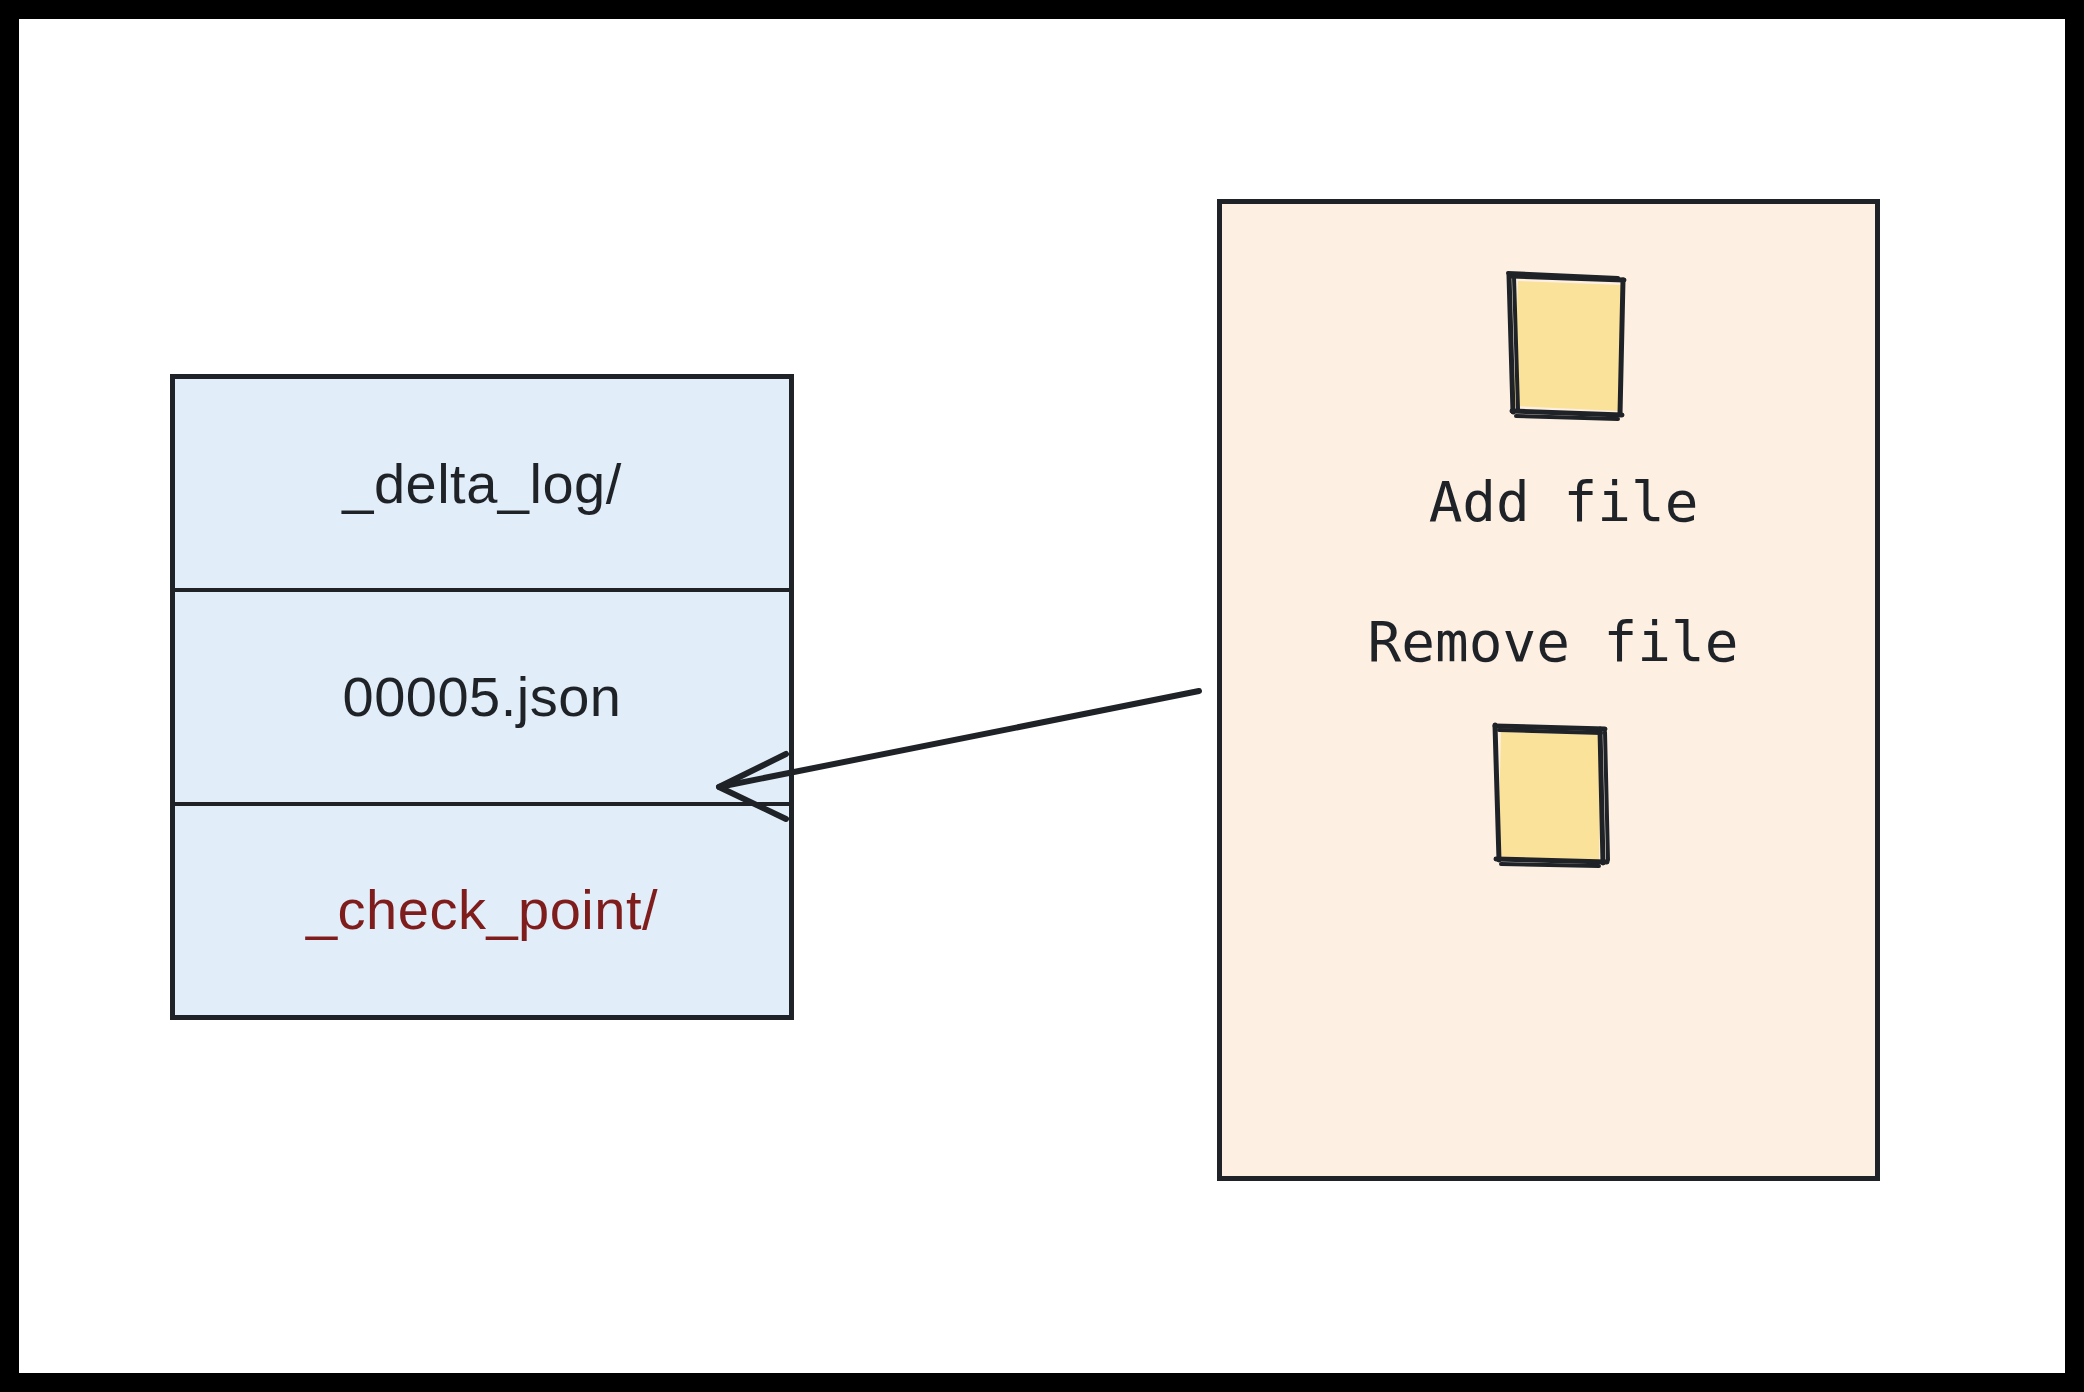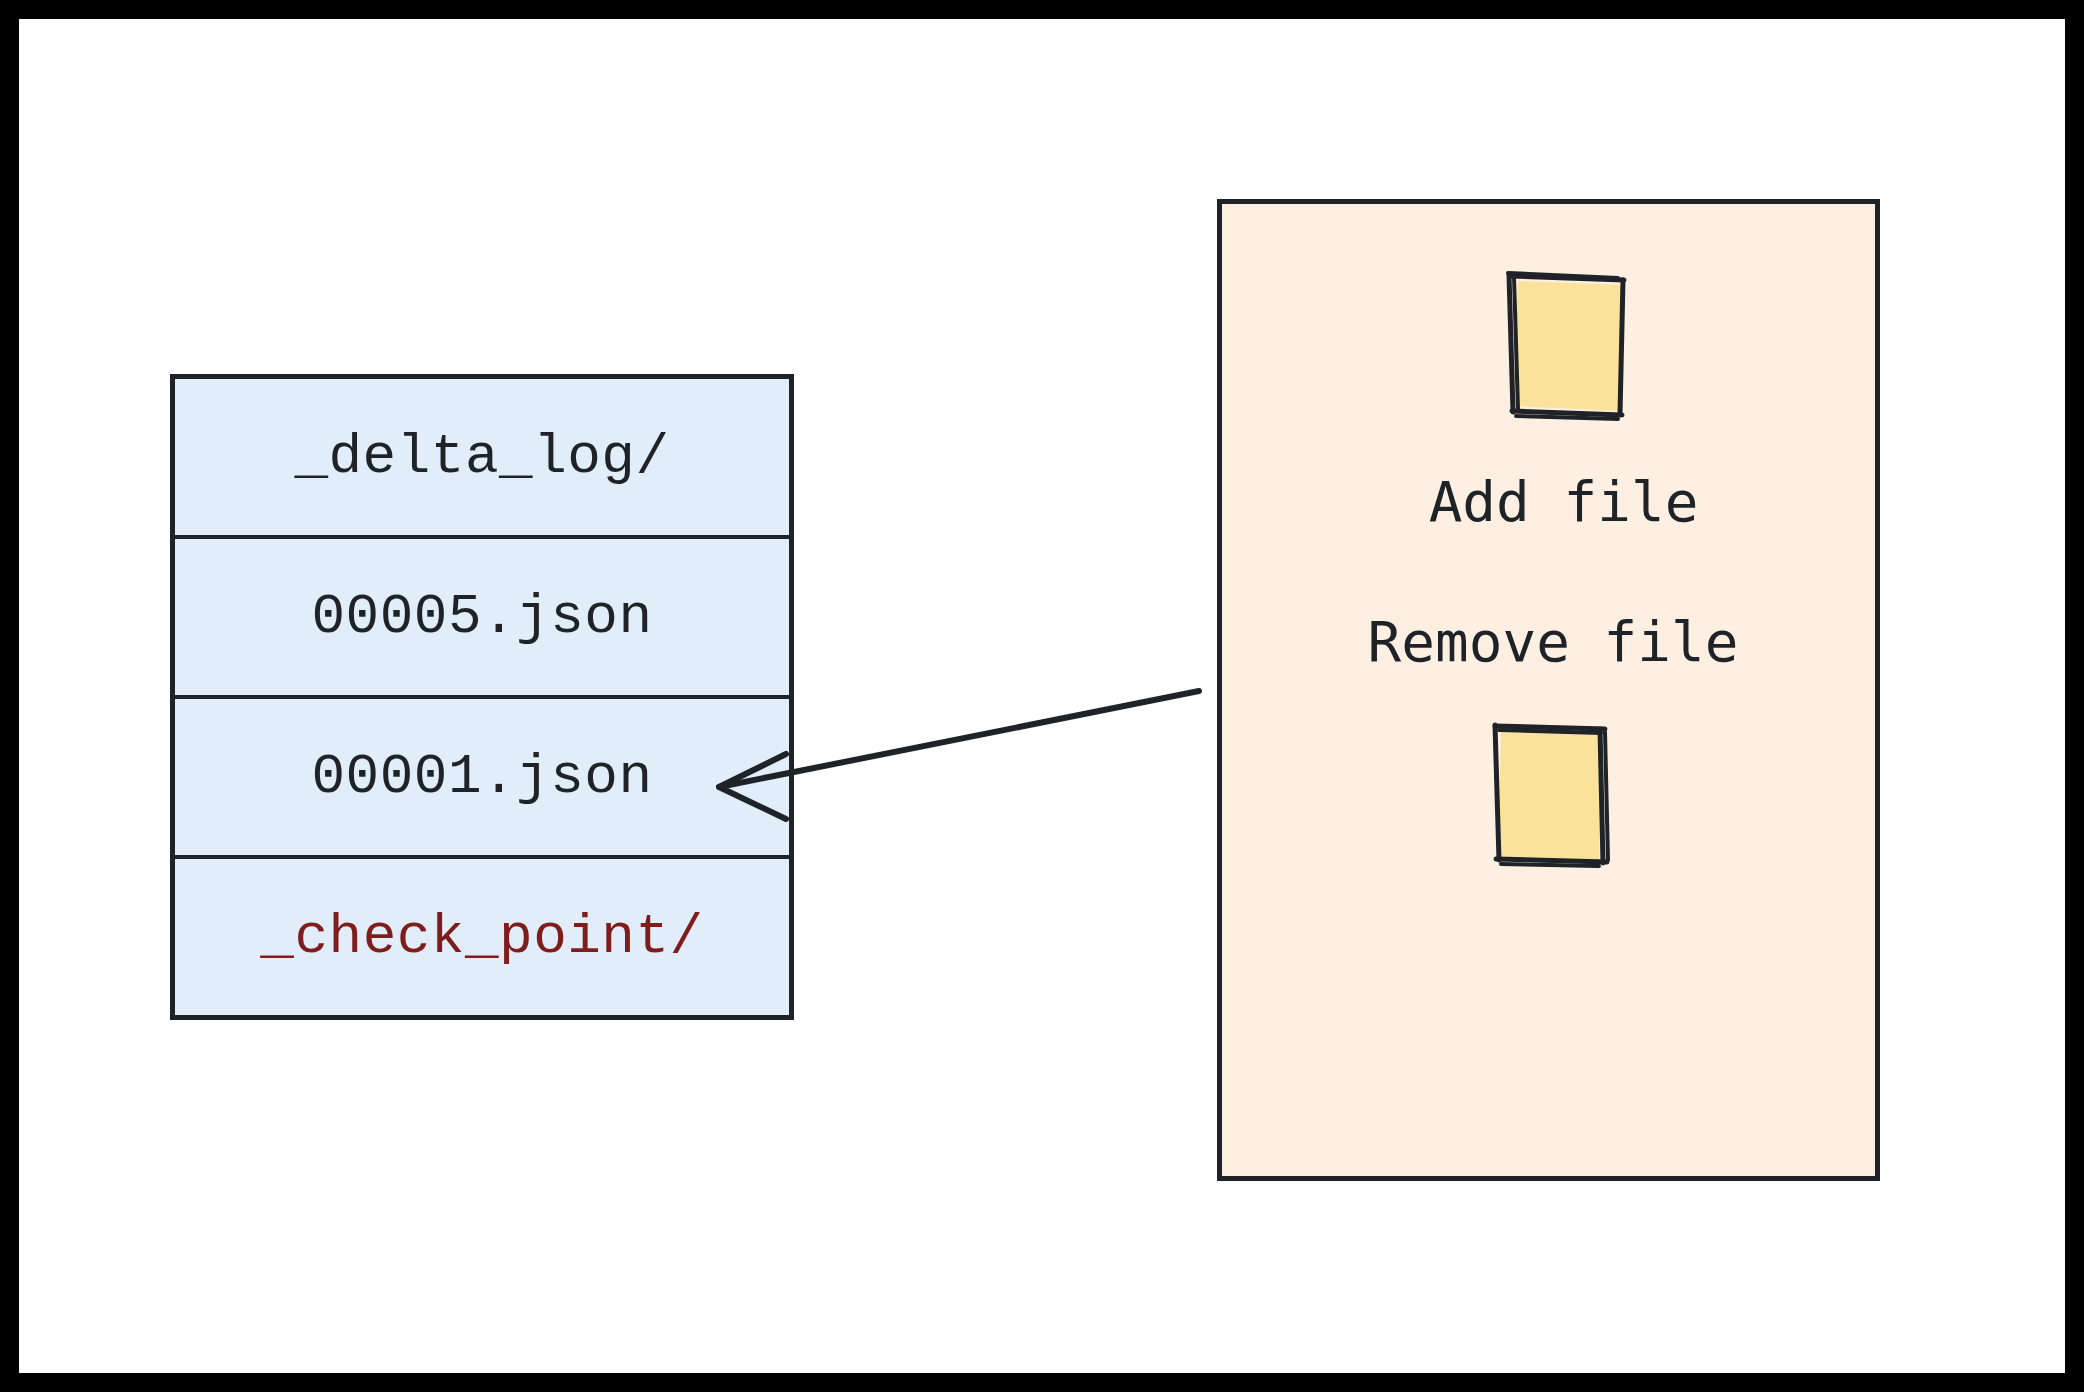--- a/index.html
+++ b/index.html
@@ -50,21 +50,21 @@
     align-items: center;
     justify-content: center;
     background: #e1eefa;
     border-bottom: 4px solid #1f2328;
     box-sizing: border-box;
   }
   .log-row:last-child {
     border-bottom: none;
   }
   .log-row-label {
-    font-family: Liberation Mono, monospace;
+    font-family: Liberation Sans, sans-serif;
     font-size: 56px;
     line-height: 1;
     letter-spacing: 0.5px;
     color: #1f2328;
     white-space: pre;
   }
   .log-row-label.accent {
     color: #7f1d1d;
   }
 
@@ -128,23 +128,20 @@
     <div class="log-table">
 
       <div class="log-row">
         <span class="log-row-label">_delta_log/</span>
       </div>
 
       <div class="log-row">
         <span class="log-row-label">00005.json</span>
       </div>
 
-      <div class="log-row">
-        <span class="log-row-label">00001.json</span>
-      </div>
 
       <div class="log-row">
         <span class="log-row-label accent">_check_point/</span>
       </div>
 
     </div>
 
     <svg class="connector" viewBox="0 0 2046 1354">
 
       <g>

